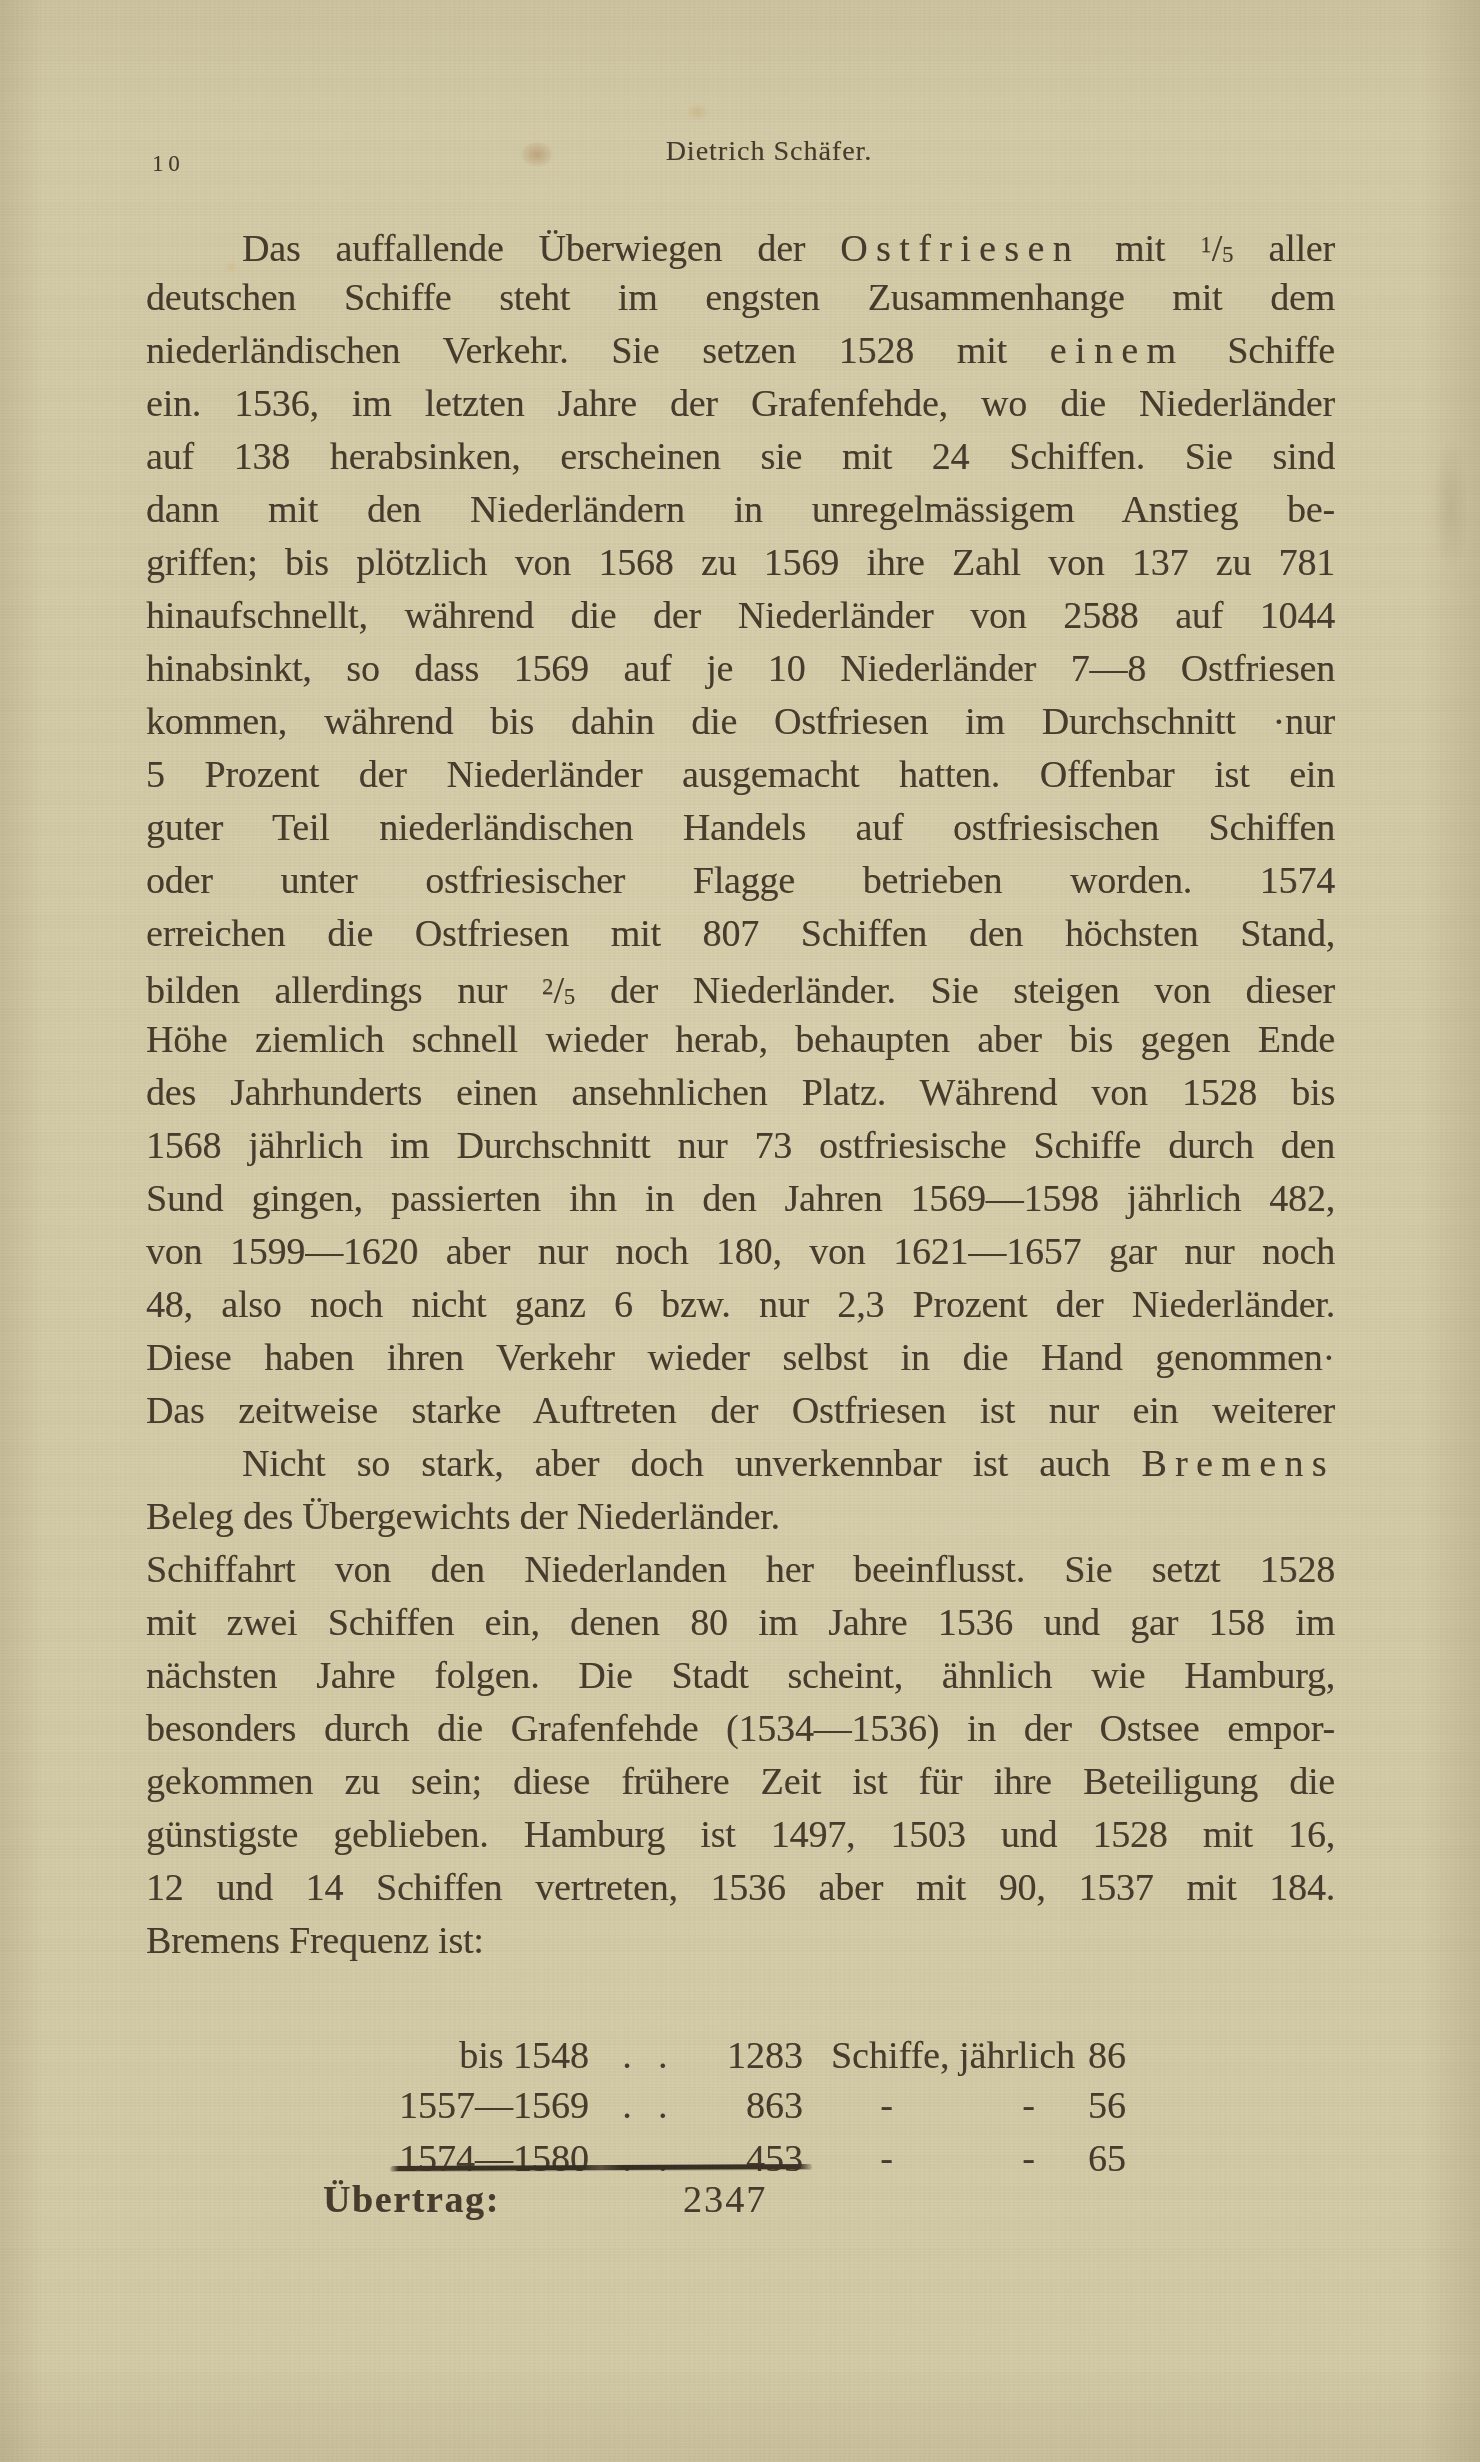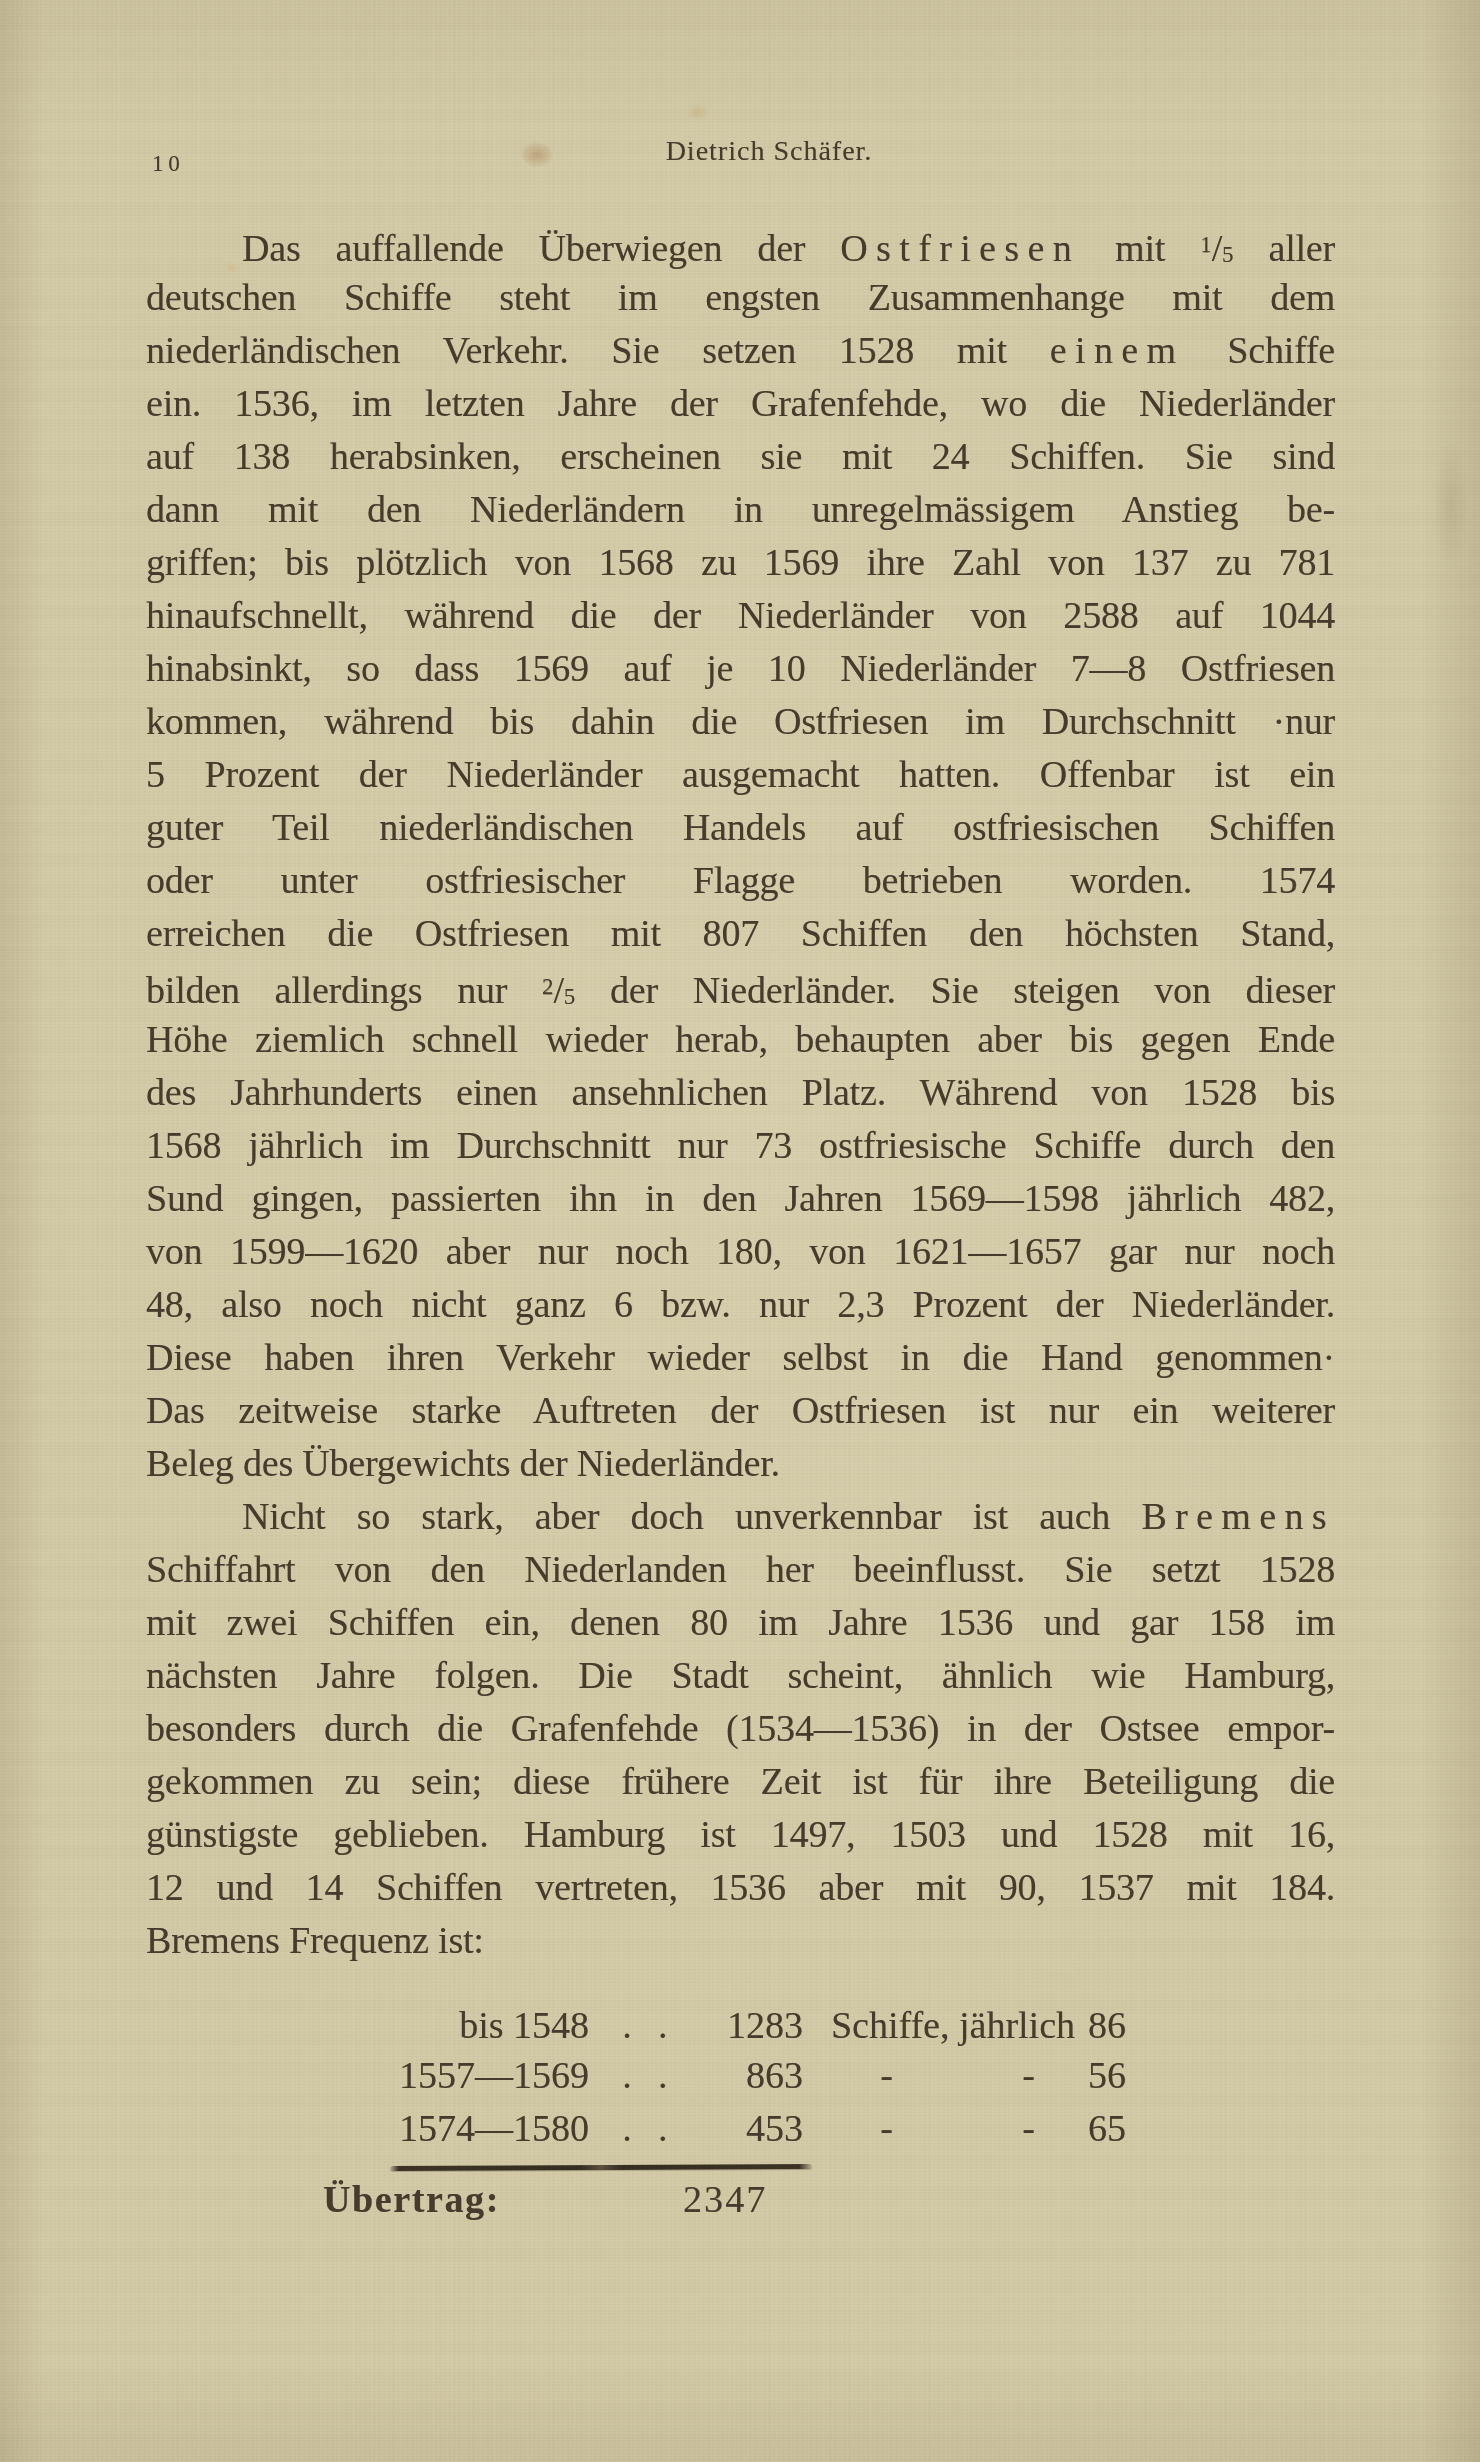--- a/index.html
+++ b/index.html
@@ -32,21 +32,21 @@
     font-size:38px; line-height:53px; letter-spacing:-0.2px;
     text-align:justify;
   }
   .line{ width:1189px; height:53px; }
   .line.just{ text-align-last:justify; }
   .line.ind{ text-indent:96px; }
   .ls{ letter-spacing:0.22em;margin-top:44px; }
   .frac .n{ font-size:0.60em; vertical-align:0.38em; letter-spacing:0; }
   .frac .d{ font-size:0.60em; vertical-align:-0.04em; letter-spacing:0; }
   .table-area{ position:absolute; left:0; top:0; width:1480px; height:2462px; font-size:38px; }
-  .trow{ position:absolute; left:0; width:1174px; height:53px; line-height:53px; }
+  .trow{ position:absolute; left:0; width:1174px; height:53px; line-height:53px;margin-top:30px; }
   .tcell{ position:absolute; display:block; line-height:53px; }
   .c-range  { left:323px;  width:266px; text-align:right; }
   .c-dots   { left:615px; width:68px; text-align:center; letter-spacing:8.3px; }
   .c-count  { left:683px; width:120px; text-align:right; }
   .c-midwide{ left:811px; width:284px; text-align:center; }
   .c-mid1   { left:811px; width:151px; text-align:center; }
   .c-mid2   { left:962px; width:133px; text-align:center; }
   .c-yearly { left:1088px; width:63px; text-align:left; }
   .sum-rule{
     position:absolute; left:390px; top:2165px; width:422px; height:5.2px;
@@ -97,22 +97,22 @@
       <div class="line just"><span>erreichen die Ostfriesen mit 807 Schiffen den höchsten Stand,</span></div>
       <div class="line just"><span>bilden allerdings nur </span><span class="frac"><span class="n">2</span>/<span class="d">5</span></span><span> der Niederländer. Sie steigen von dieser</span></div>
       <div class="line just"><span>Höhe ziemlich schnell wieder herab, behaupten aber bis gegen Ende</span></div>
       <div class="line just"><span>des Jahrhunderts einen ansehnlichen Platz. Während von 1528 bis</span></div>
       <div class="line just"><span>1568 jährlich im Durchschnitt nur 73 ostfriesische Schiffe durch den</span></div>
       <div class="line just"><span>Sund gingen, passierten ihn in den Jahren 1569—1598 jährlich 482,</span></div>
       <div class="line just"><span>von 1599—1620 aber nur noch 180, von 1621—1657 gar nur noch</span></div>
       <div class="line just"><span>48, also noch nicht ganz 6 bzw. nur 2,3 Prozent der Niederländer.</span></div>
       <div class="line just"><span>Diese haben ihren Verkehr wieder selbst in die Hand genommen·</span></div>
       <div class="line just"><span>Das zeitweise starke Auftreten der Ostfriesen ist nur ein weiterer</span></div>
+      <div class="line just ind"><span>Nicht so stark, aber doch unverkennbar ist auch </span><span class="ls">Bremens</span></div>
       <div class="line"><span>Beleg des Übergewichts der Niederländer.</span></div>
-      <div class="line just ind"><span>Nicht so stark, aber doch unverkennbar ist auch </span><span class="ls">Bremens</span></div>
       <div class="line just"><span>Schiffahrt von den Niederlanden her beeinflusst. Sie setzt 1528</span></div>
       <div class="line just"><span>mit zwei Schiffen ein, denen 80 im Jahre 1536 und gar 158 im</span></div>
       <div class="line just"><span>nächsten Jahre folgen. Die Stadt scheint, ähnlich wie Hamburg,</span></div>
       <div class="line just"><span>besonders durch die Grafenfehde (1534—1536) in der Ostsee empor-</span></div>
       <div class="line just"><span>gekommen zu sein; diese frühere Zeit ist für ihre Beteiligung die</span></div>
       <div class="line just"><span>günstigste geblieben. Hamburg ist 1497, 1503 und 1528 mit 16,</span></div>
       <div class="line just"><span>12 und 14 Schiffen vertreten, 1536 aber mit 90, 1537 mit 184.</span></div>
       <div class="line"><span>Bremens Frequenz ist:</span></div>
     </div>
 

